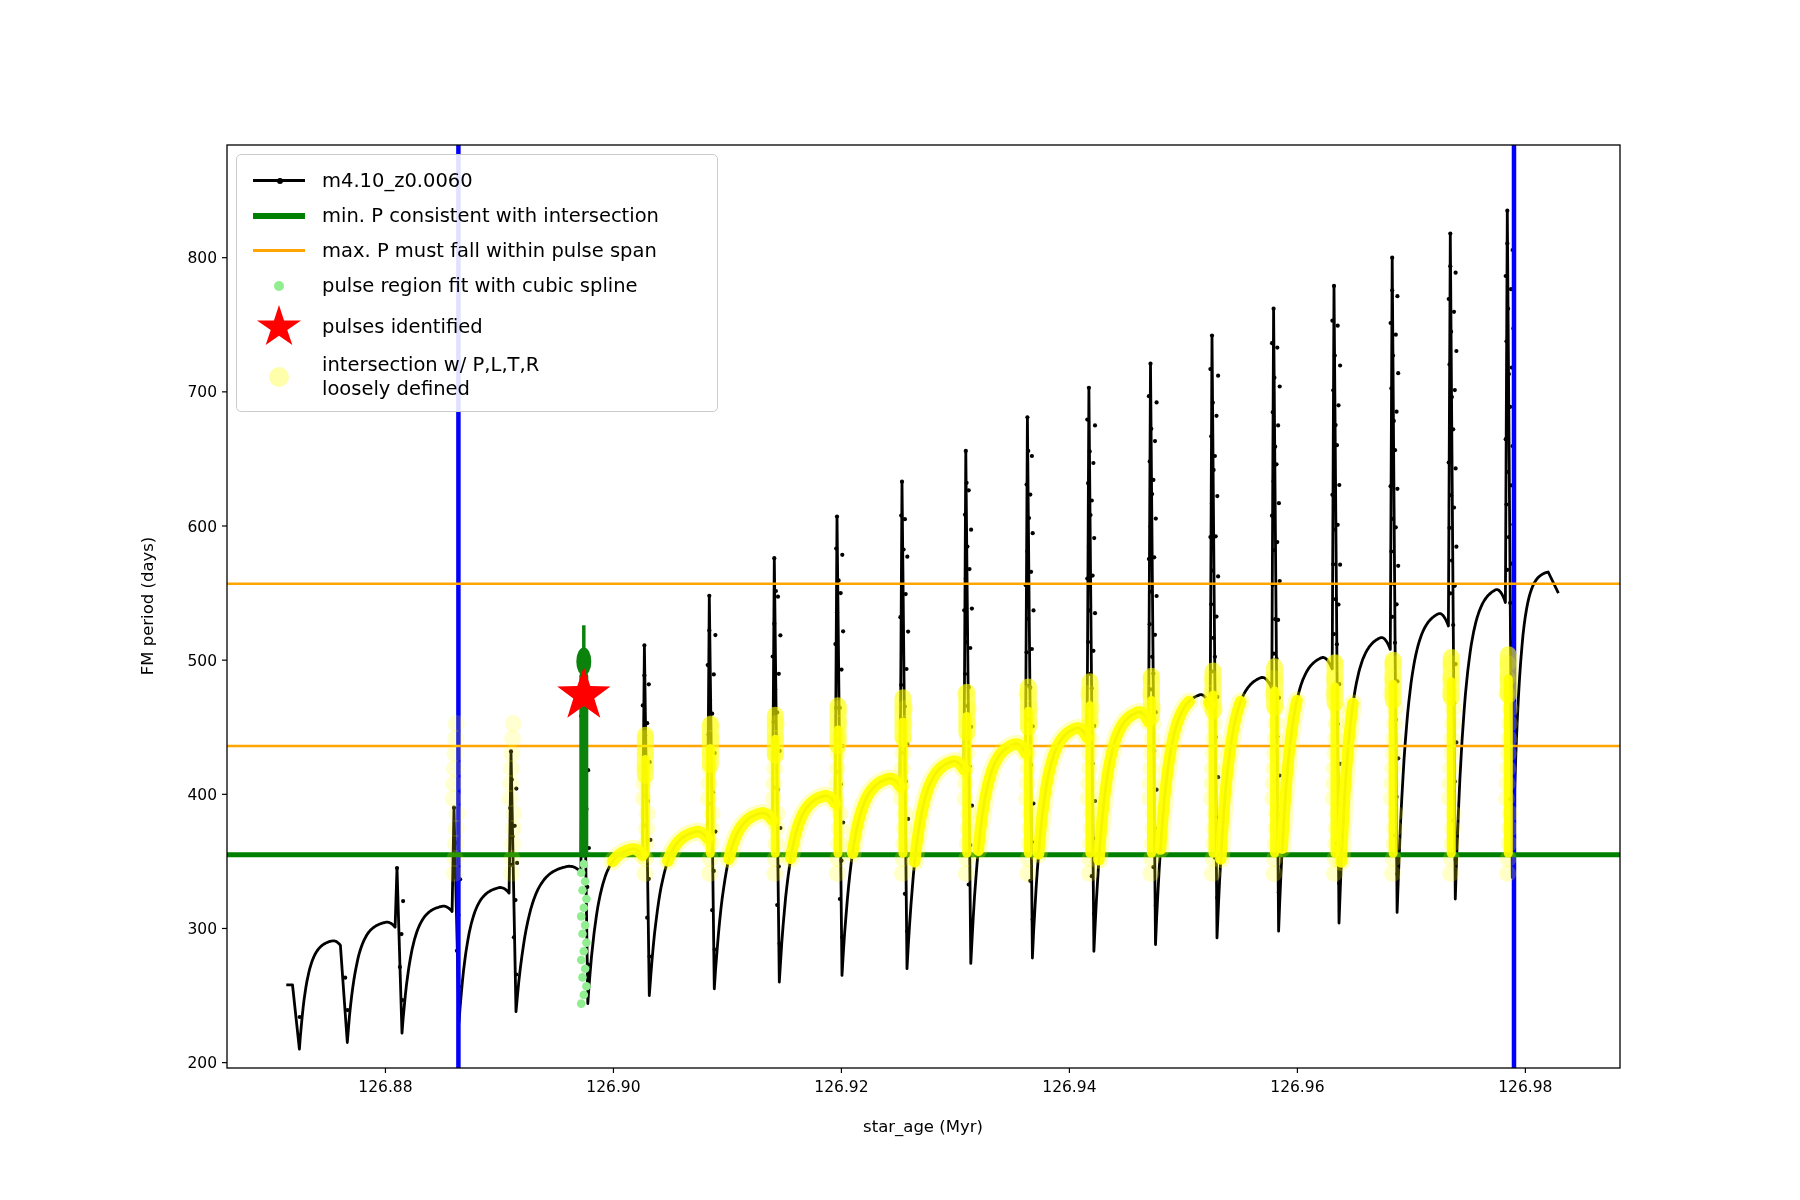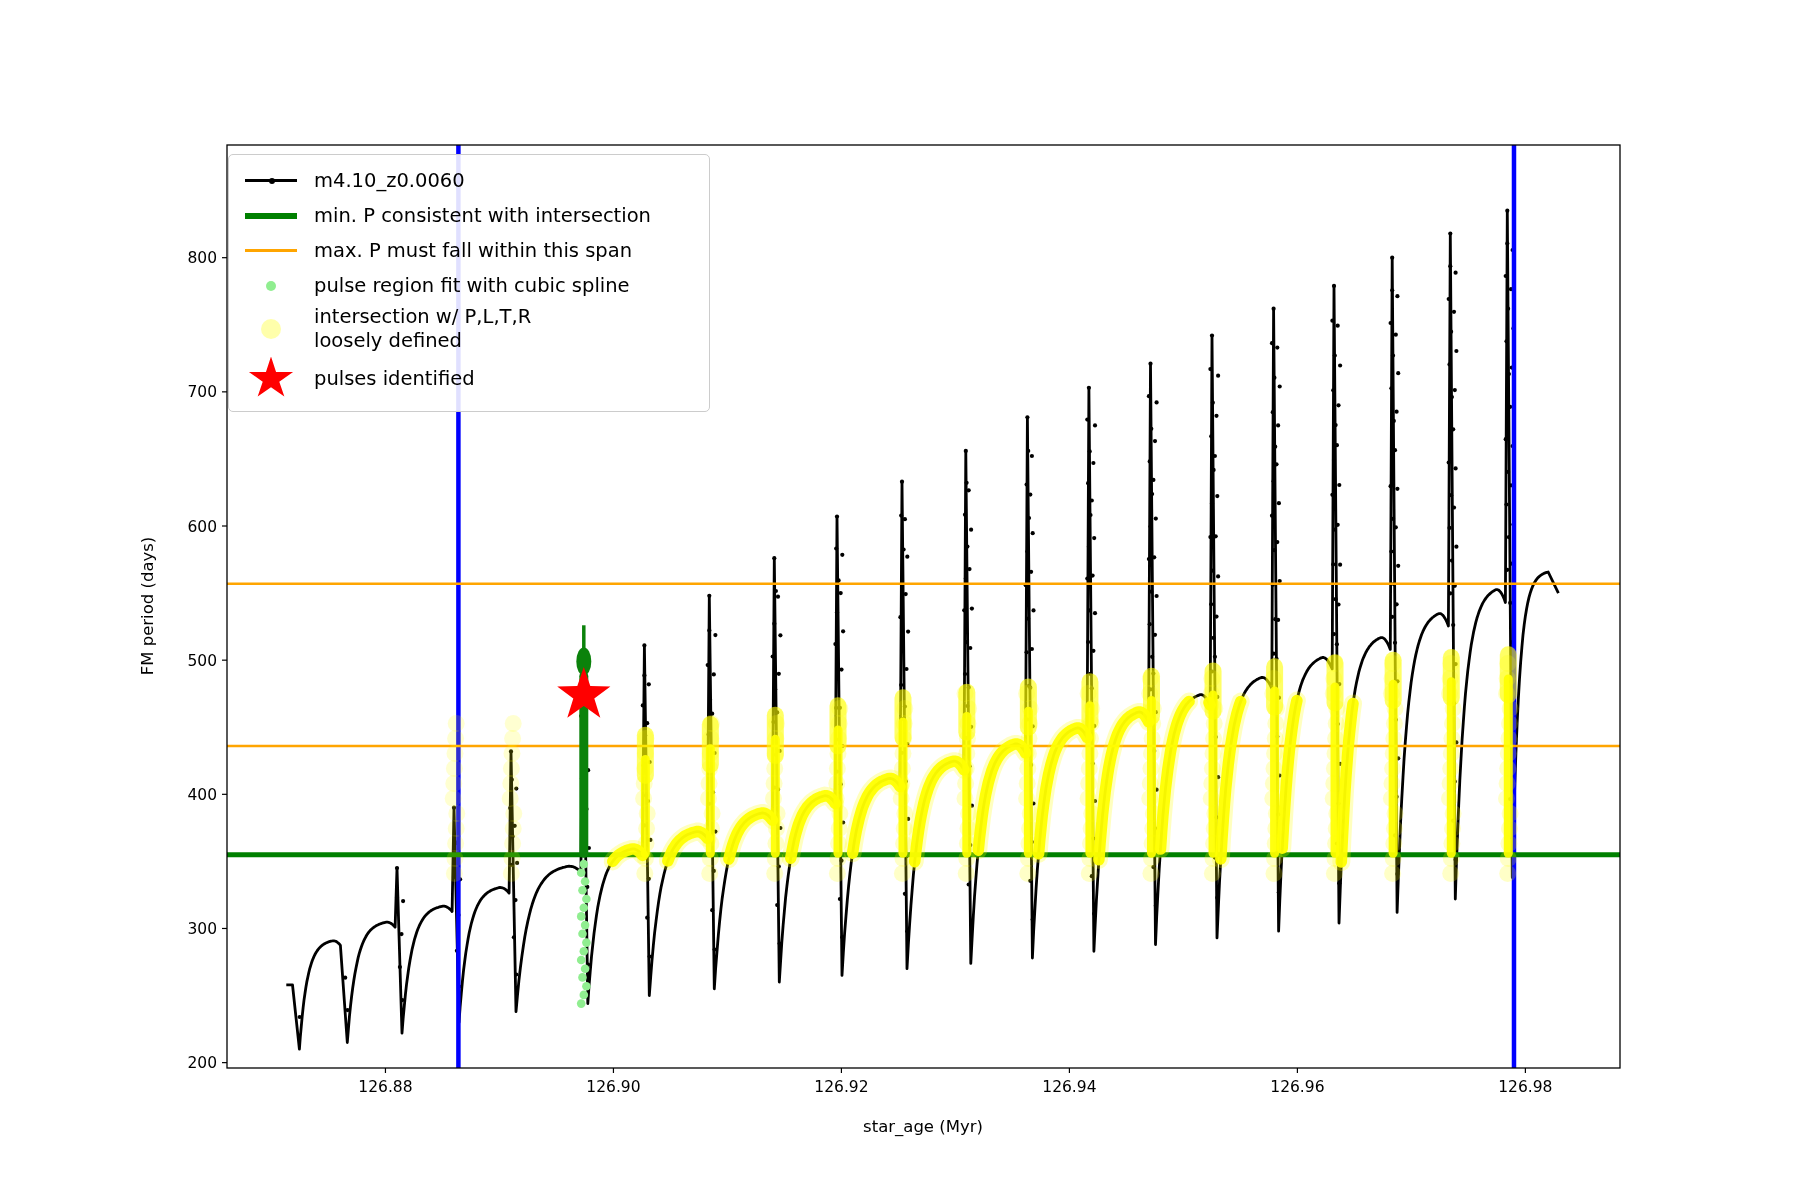--- a/index.html
+++ b/index.html
@@ -1,19 +1,19 @@
 <!DOCTYPE html>
 <html><head>
 <meta charset="utf-8">
 <style>
   html,body{margin:0;padding:0;background:#ffffff;}
   .figure{position:relative;width:1800px;height:1200px;background:#ffffff;overflow:hidden;
           font-family:"DejaVu Sans","Liberation Sans",sans-serif;}
   svg text{font-family:"DejaVu Sans","Liberation Sans",sans-serif;}
-  .legend{position:absolute;left:228px;top:154px;width:482px;background:rgba(255,255,255,.88);
+  .legend{position:absolute;left:236px;top:154px;width:482px;background:rgba(255,255,255,.88);
           border:1.4px solid #cccccc;border-radius:5px;padding:10px 14px;box-sizing:border-box;
           display:flex;flex-direction:column;gap:4px;z-index:5;}
   .lrow{display:flex;align-items:center;gap:15px;min-height:31px;}
   .lmark{width:56px;flex:0 0 56px;display:flex;justify-content:center;align-items:center;}
   .ltext{font-size:19.5px;color:#000;line-height:1.22;white-space:nowrap;}
   .mline{width:52px;height:3px;background:#000;position:relative;}
   .mline.blue{height:6px;background:#0000ff;}
   .mline.green{height:6px;background:#008000;}
   .mline.orange{height:2.5px;background:#ffa500;}
   .mline .middot{position:absolute;left:24px;top:-1.5px;width:6px;height:6px;border-radius:50%;background:#000;}
@@ -783,34 +783,34 @@
     <div class="lrow">
       <span class="lmark">
           <span class="mline green"></span>
         </span>
       <span class="ltext">min. P consistent with intersection</span>
     </div>
     <div class="lrow">
       <span class="lmark">
           <span class="mline orange"></span>
         </span>
-      <span class="ltext">max. P must fall within this span</span>
+      <span class="ltext">max. P must fall within pulse span</span>
     </div>
     <div class="lrow">
       <span class="lmark">
           <span class="mdot-lg"></span>
         </span>
       <span class="ltext">pulse region fit with cubic spline</span>
     </div>
     <div class="lrow">
       <span class="lmark">
+          <span class="mstar"></span>
+        </span>
+      <span class="ltext">pulses identified</span>
+    </div>
+    <div class="lrow">
+      <span class="lmark">
           <span class="mdot-py"></span>
         </span>
       <span class="ltext"><span>intersection w/ P,L,T,R</span><br><span>loosely defined</span></span>
-    </div>
-    <div class="lrow">
-      <span class="lmark">
-          <span class="mstar"></span>
-        </span>
-      <span class="ltext">pulses identified</span>
     </div>
   </div>
 </div>
 
 </body></html>

